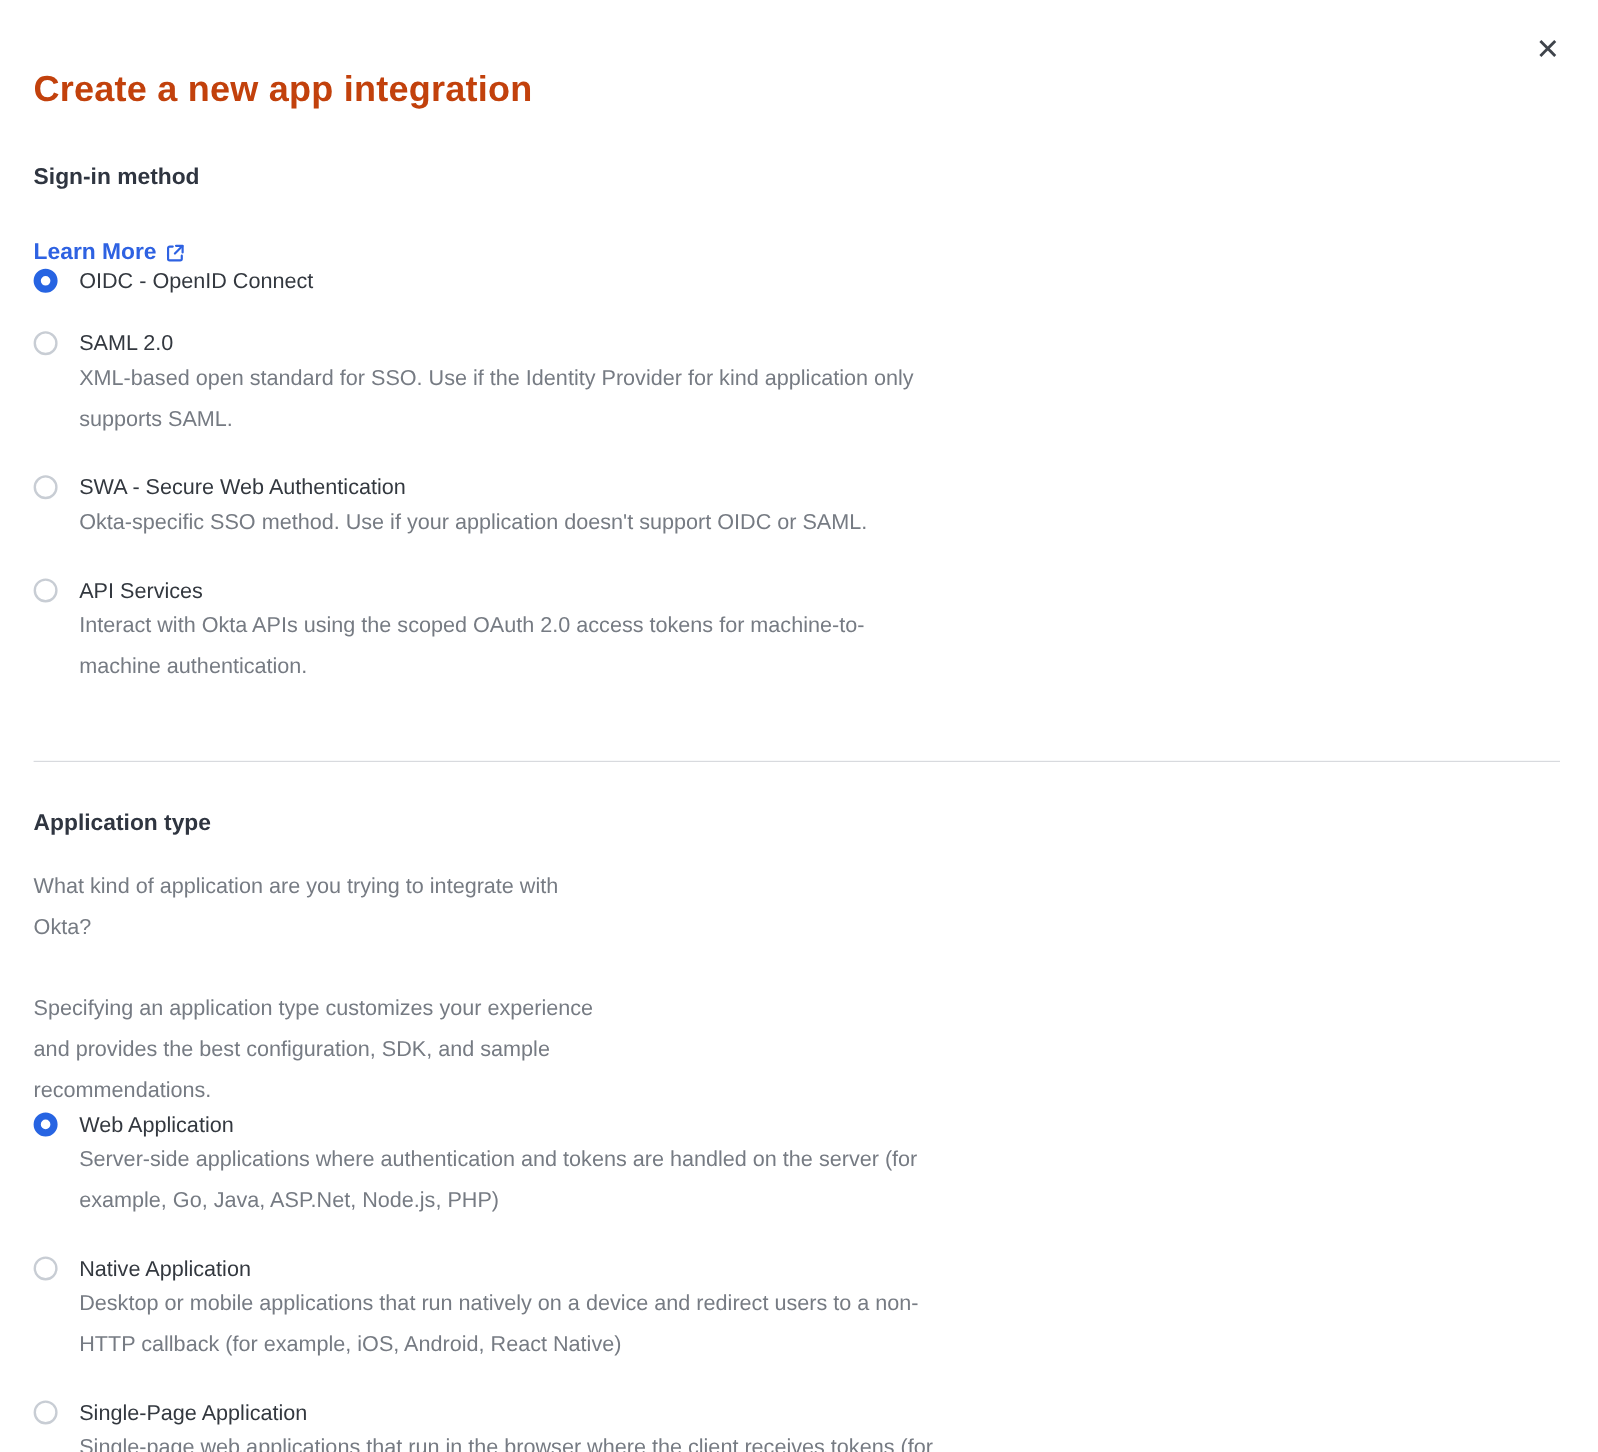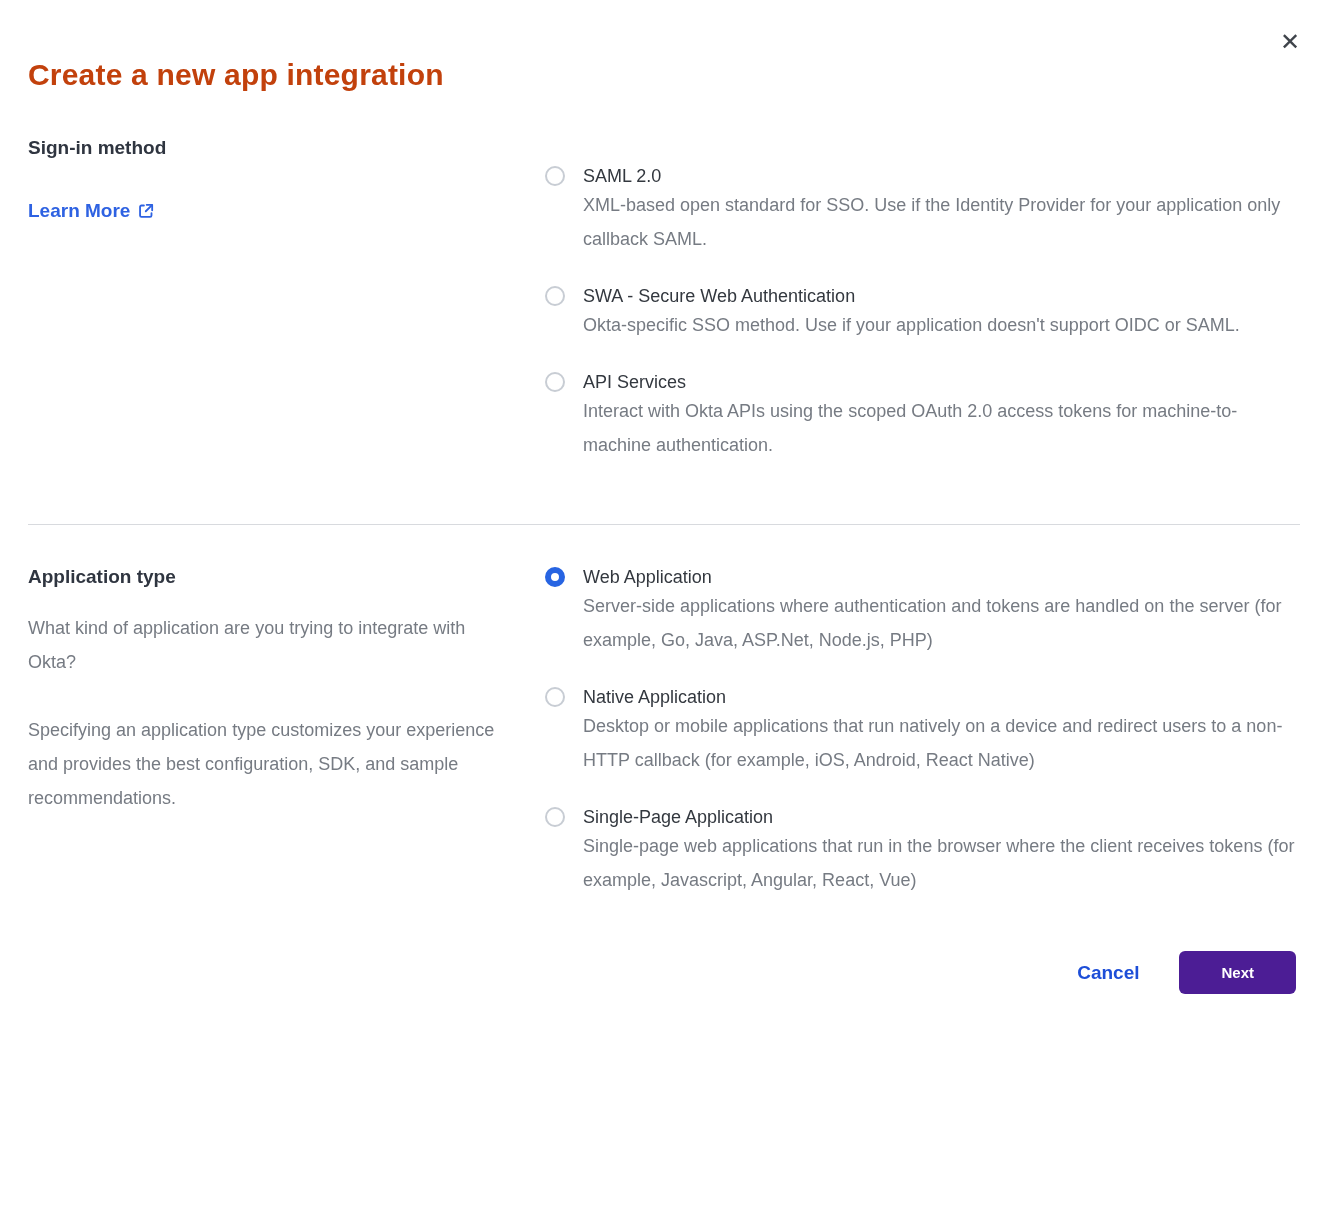--- a/index.html
+++ b/index.html
@@ -12,21 +12,21 @@
   .close-btn {
     position:absolute; top:30px; right:32px;
     font-size:24px; line-height:24px; color:#3f444b;
     cursor:pointer; font-weight:400;
   }
   .dialog-title {
     margin:56px 40px 0 28px;
     font-size:30px; line-height:38px; font-weight:700;
     color:#c2410c; letter-spacing:.2px;
   }
-  .row { display:flex; align-items:flex-start; padding-left:28px; }
+  .row { display:flex; align-items:flex-start; padding-left:28px;flex-direction:column; }
   .row-1 { margin-top:42px; }
   .row-2 { margin-top:40px; }
   .col-left { width:517px; flex:none; }
   .col-right { flex:1; padding-right:36px; }
   .section-label {
     font-size:19px; line-height:24px; font-weight:700; color:#2f3540;
   }
   .learn-more {
     margin-top:40px; display:inline-flex; align-items:center; gap:8px;
     color:#2e62e2; font-size:19px; font-weight:700; cursor:pointer;
@@ -88,27 +88,31 @@
         <svg width="16" height="16" viewBox="0 0 14 14" fill="none" stroke="#2e62e2" stroke-width="1.6" stroke-linecap="round" stroke-linejoin="round">
           <path d="M5.2 2.2 H3 A1.2 1.2 0 0 0 1.8 3.4 V11 A1.2 1.2 0 0 0 3 12.2 H10.6 A1.2 1.2 0 0 0 11.8 11 V8.8"></path>
           <path d="M7.6 1.6 H12.4 V6.4"></path>
           <path d="M12.2 1.8 L6.8 7.2"></path>
         </svg>
       </span>
     </a>
   </div>
   <div class="col-right">
     <div class="option">
+      <div class="option-head">
+        <span class="radio selected"></span>
+        <span class="option-label">OIDC - OpenID Connect</span>
+      </div>
     </div>
     <div class="option">
       <div class="option-head">
         <span class="radio"></span>
         <span class="option-label">SAML 2.0</span>
       </div>
-      <div class="option-desc">XML-based open standard for SSO. Use if the Identity Provider for your application only callback SAML.</div>
+      <div class="option-desc">XML-based open standard for SSO. Use if the Identity Provider for kind application only supports SAML.</div>
     </div>
     <div class="option">
       <div class="option-head">
         <span class="radio"></span>
         <span class="option-label">SWA - Secure Web Authentication</span>
       </div>
       <div class="option-desc">Okta-specific SSO method. Use if your application doesn't support OIDC or SAML.</div>
     </div>
     <div class="option">
       <div class="option-head">

